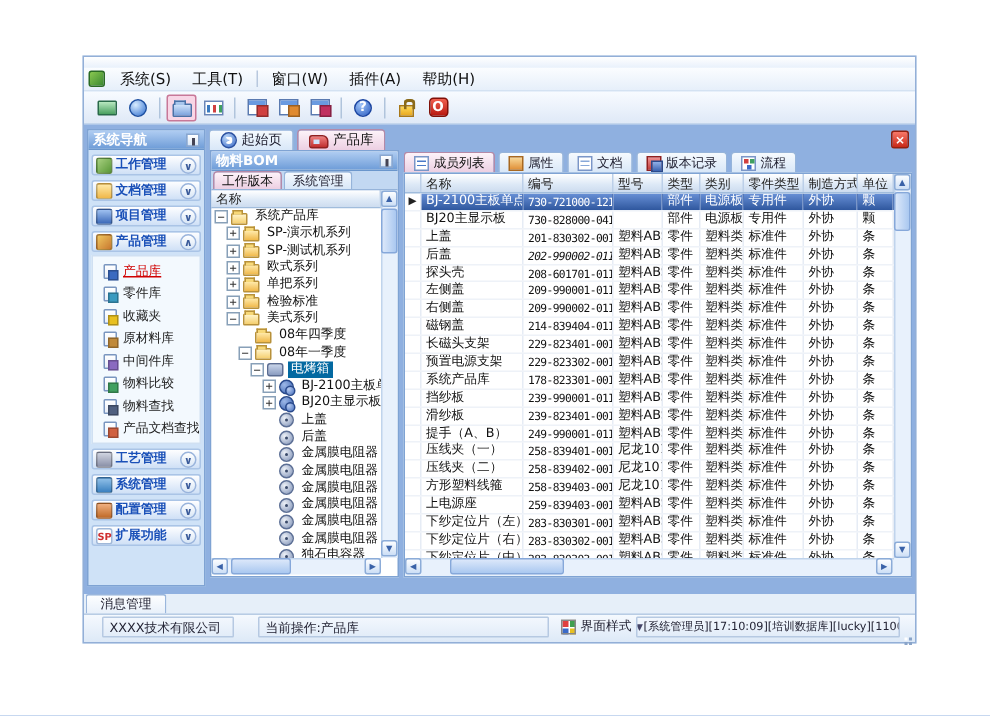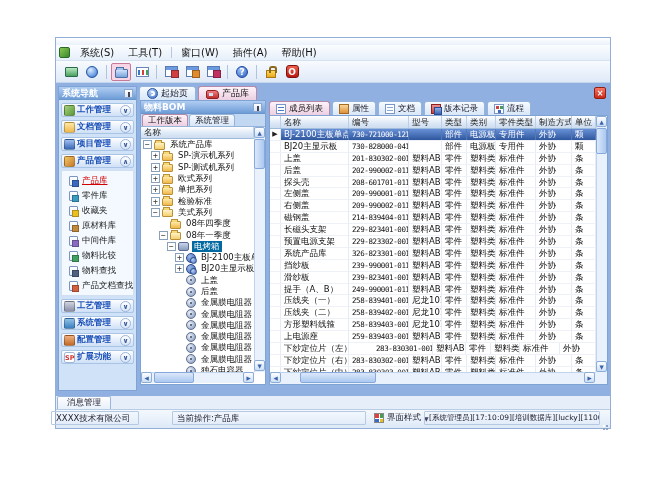--- a/index.html
+++ b/index.html
@@ -479,21 +479,21 @@
       <div class="tc" style="width: 33px;">塑料ABS</div>
       <div class="tc" style="width: 25px;">零件</div>
       <div class="tc" style="width: 29px;">塑料类</div>
       <div class="tc" style="width: 40px;">标准件</div>
       <div class="tc" style="width: 36px;">外协</div>
       <div class="tc" style="width: 24px;">条</div>
     </div>
     <div class="trow2">
       <div class="tc marker" style="width: 11px;"></div>
       <div class="tc" style="width: 68px;">后盖</div>
-      <div class="tc code" style="width: 60px;">202-990002-01I</div>
+      <div class="tc code" style="width: 60px; font-style: italic;">202-990002-01I</div>
       <div class="tc" style="width: 33px;">塑料ABS</div>
       <div class="tc" style="width: 25px;">零件</div>
       <div class="tc" style="width: 29px;">塑料类</div>
       <div class="tc" style="width: 40px;">标准件</div>
       <div class="tc" style="width: 36px;">外协</div>
       <div class="tc" style="width: 24px;">条</div>
     </div>
     <div class="trow2">
       <div class="tc marker" style="width: 11px;"></div>
       <div class="tc" style="width: 68px;">探头壳</div>
@@ -556,21 +556,21 @@
       <div class="tc" style="width: 33px;">塑料ABS</div>
       <div class="tc" style="width: 25px;">零件</div>
       <div class="tc" style="width: 29px;">塑料类</div>
       <div class="tc" style="width: 40px;">标准件</div>
       <div class="tc" style="width: 36px;">外协</div>
       <div class="tc" style="width: 24px;">条</div>
     </div>
     <div class="trow2">
       <div class="tc marker" style="width: 11px;"></div>
       <div class="tc" style="width: 68px;">系统产品库</div>
-      <div class="tc code" style="width: 60px;">326-823301-00I</div>
+      <div class="tc code" style="width: 60px;">178-823301-00I</div>
       <div class="tc" style="width: 33px;">塑料ABS</div>
       <div class="tc" style="width: 25px;">零件</div>
       <div class="tc" style="width: 29px;">塑料类</div>
       <div class="tc" style="width: 40px;">标准件</div>
       <div class="tc" style="width: 36px;">外协</div>
       <div class="tc" style="width: 24px;">条</div>
     </div>
     <div class="trow2">
       <div class="tc marker" style="width: 11px;"></div>
       <div class="tc" style="width: 68px;">挡纱板</div>
@@ -644,21 +644,21 @@
       <div class="tc" style="width: 33px;">塑料ABS</div>
       <div class="tc" style="width: 25px;">零件</div>
       <div class="tc" style="width: 29px;">塑料类</div>
       <div class="tc" style="width: 40px;">标准件</div>
       <div class="tc" style="width: 36px;">外协</div>
       <div class="tc" style="width: 24px;">条</div>
     </div>
     <div class="trow2">
       <div class="tc marker" style="width: 11px;"></div>
       <div class="tc" style="width: 68px;">下纱定位片（左）</div>
-      <div class="tc code" style="width: 60px; margin-left: 24px;">283-830301-00I</div>
+      <div class="tc code" style="width: 60px;">283-830301-00I</div>
       <div class="tc" style="width: 33px;">塑料ABS</div>
       <div class="tc" style="width: 25px;">零件</div>
       <div class="tc" style="width: 29px;">塑料类</div>
       <div class="tc" style="width: 40px;">标准件</div>
       <div class="tc" style="width: 36px;">外协</div>
       <div class="tc" style="width: 24px;">条</div>
     </div>
     <div class="trow2">
       <div class="tc marker" style="width: 11px;"></div>
       <div class="tc" style="width: 68px;">下纱定位片（右）</div>
@@ -691,21 +691,21 @@
 <div class="sb-btn sb-left" style="left:270px;top:372px"></div>
 <div class="sb-thumb h" style="left:300px;top:372px;width:76px;height:11px"></div>
 <div class="sb-btn sb-right" style="left:584px;top:372px"></div>
 <div class="sb-corner" style="left:596px;top:372px;width:11px;height:12px"></div>
 
 <div id="lowstrip"></div>
 <div id="msgtab">
     <span>消息管理</span>
   </div>
 <div id="statusbar"></div>
-<div class="scell" style="left:51px;width:88px">XXXX技术有限公司</div>
+<div class="scell" style="left:68px;width:88px">XXXX技术有限公司</div>
 <div class="scell" style="left:172px;width:194px">当前操作:产品库</div>
 <div id="stylebtn">
   <span class="ic ic-style"></span>
   <span>界面样式</span>
   <span class="arr">▼</span>
 </div>
 <div class="scell" style="left:424px;width:176px;font-size:7.5px">[系统管理员][17:10:09][培训数据库][lucky][11000]</div>
 <div id="grip"></div>
 
 </body></html>

